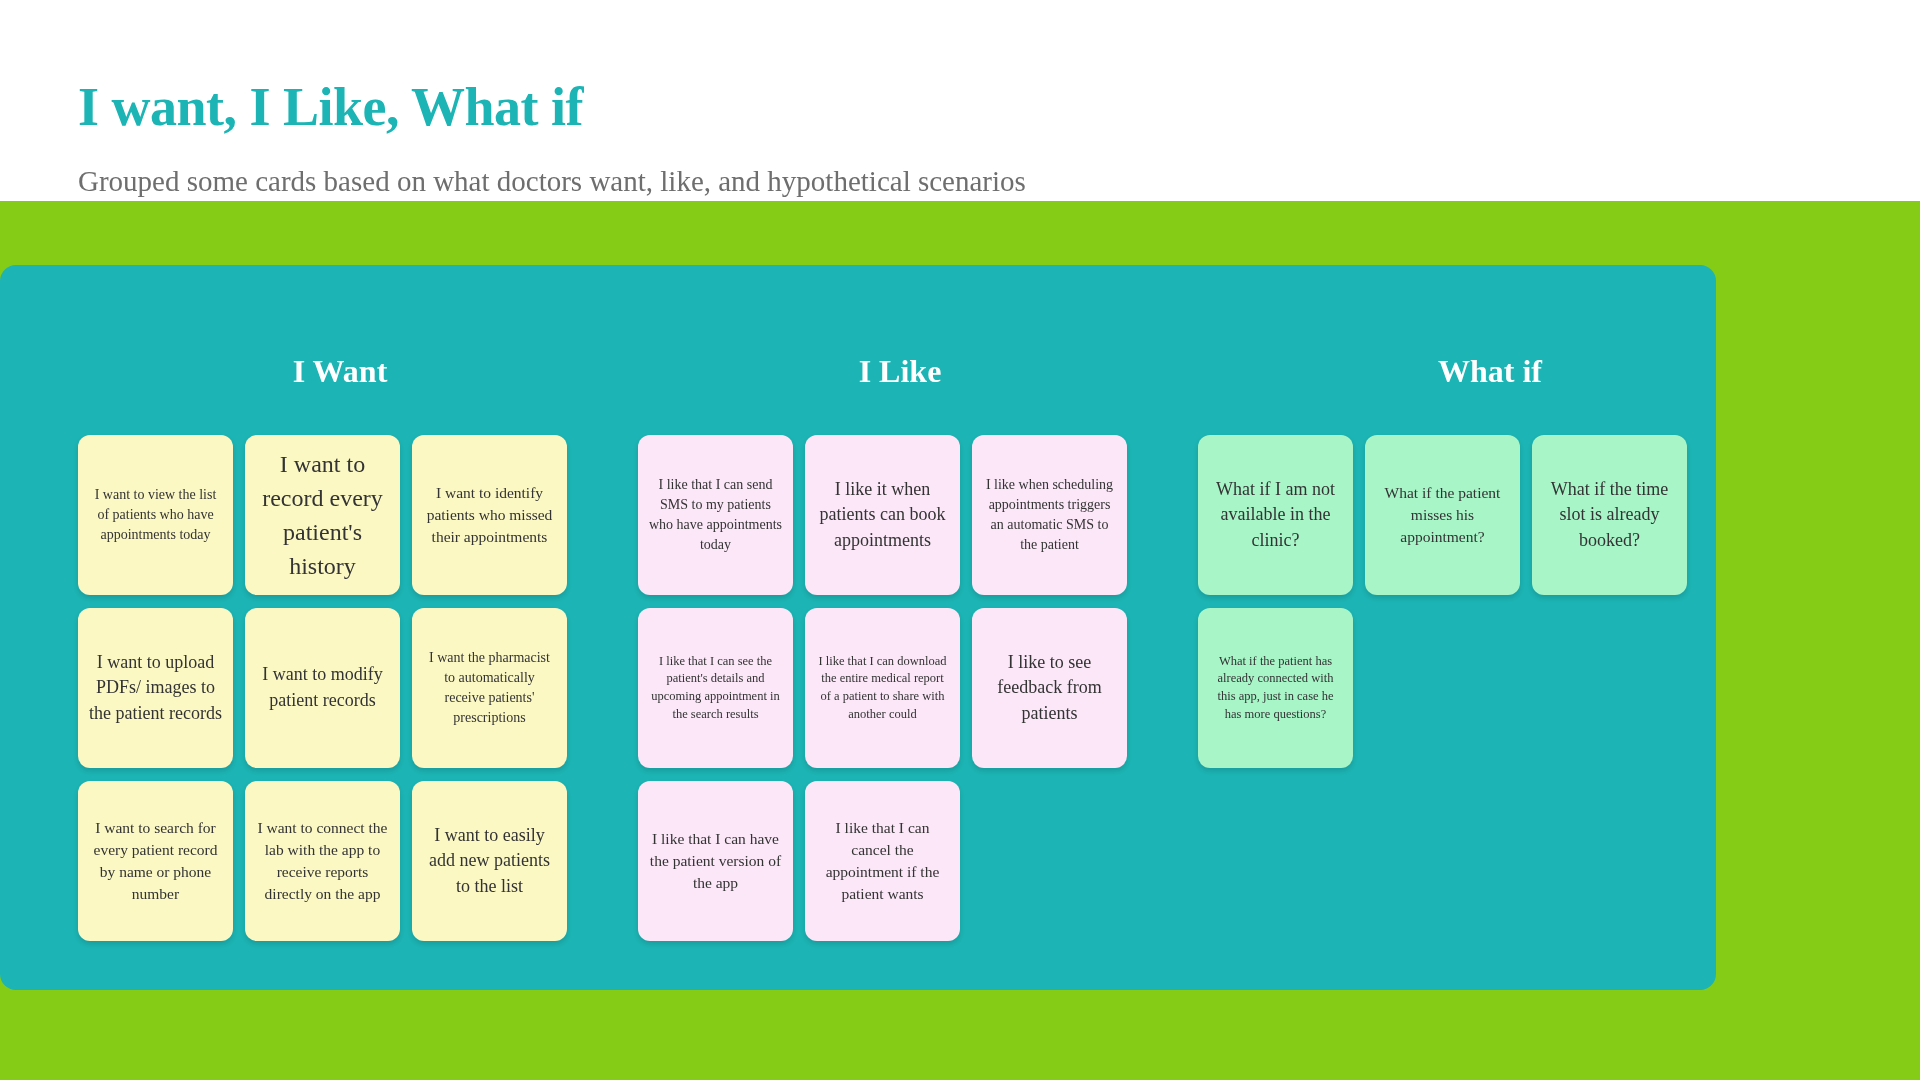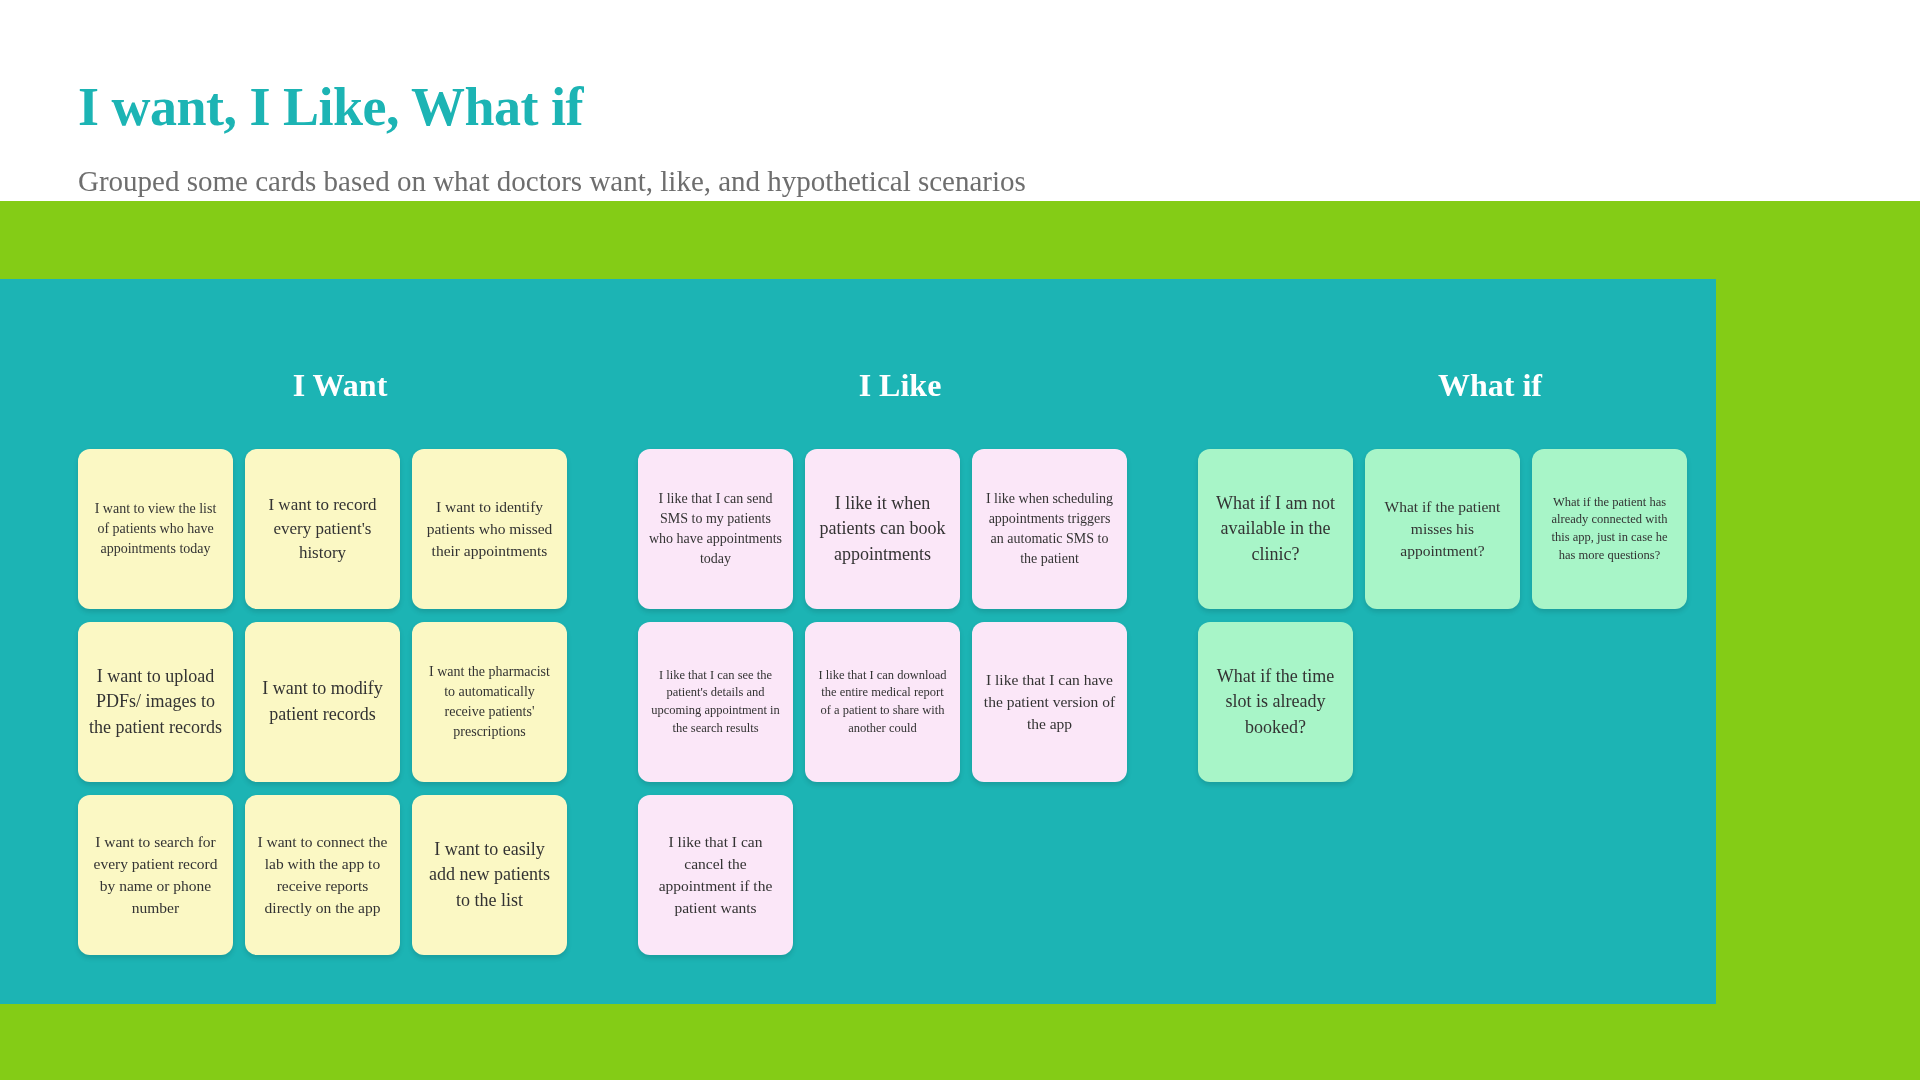--- a/index.html
+++ b/index.html
@@ -30,24 +30,25 @@
     font-size:29px;
     font-weight:400;
     color:#6e6e6e;
     line-height:1.3;
   }
 
   
   .board {
     position:absolute;
     left:0;
-    top:279px;
+    top:265px;
     width:1716px;
     height:725px;
     background:#1cb4b4;
+    border-radius:16px;
   }
 
   .columns {
     display:flex;
     width:100%;
     height:100%;
     padding:0 60px;
   }
 
   .column {
@@ -99,21 +100,21 @@
 
   .card-yellow { background:#fbf8c4; }
   .card-pink   { background:#fbe7f8; }
   .card-green  { background:#a8f5c8; }
 
   
   .fs-xs { font-size:12.5px; }
   .fs-sm { font-size:14px;   }
   .fs-md { font-size:15.5px; }
   .fs-lg { font-size:18px;   }
-  .fs-xl { font-size:17px; }
+  .fs-xl { font-size:24px; }
 </style>
 </head>
 <body>
 
 <div class="page">
 
   <div class="header">
     <div class="page-title">I want, I Like, What if</div>
     <div class="page-subtitle">Grouped some cards based on what doctors want, like, and hypothetical scenarios</div>
   </div>
@@ -137,31 +138,32 @@
       </div>
 
       <div class="column col-like">
         <div class="column-title">I Like</div>
         <div class="cards">
             <div class="card card-pink fs-sm">I like that I can send SMS to my patients who have appointments today</div>
             <div class="card card-pink fs-lg">I like it when patients can book appointments</div>
             <div class="card card-pink fs-sm">I like when scheduling appointments triggers an automatic SMS to the patient</div>
             <div class="card card-pink fs-xs">I like that I can see the patient's details and upcoming appointment in the search results</div>
             <div class="card card-pink fs-xs">I like that I can download the entire medical report of a patient to share with another could</div>
+            <div class="card card-pink fs-lg">I like to see feedback from patients</div>
             <div class="card card-pink fs-md">I like that I can have the patient version of the app</div>
             <div class="card card-pink fs-md">I like that I can cancel the appointment if the patient wants</div>
           </div>
       </div>
 
       <div class="column col-whatif">
         <div class="column-title">What if</div>
         <div class="cards">
             <div class="card card-green fs-lg">What if I am not available in the clinic?</div>
             <div class="card card-green fs-md">What if the patient misses his appointment?</div>
+            <div class="card card-green fs-lg">What if the time slot is already booked?</div>
             <div class="card card-green fs-xs">What if the patient has already connected with this app, just in case he has more questions?</div>
-            <div class="card card-green fs-lg">What if the time slot is already booked?</div>
           </div>
       </div>
 
     </div>
   </div>
 
 </div>
 
 </body></html>

